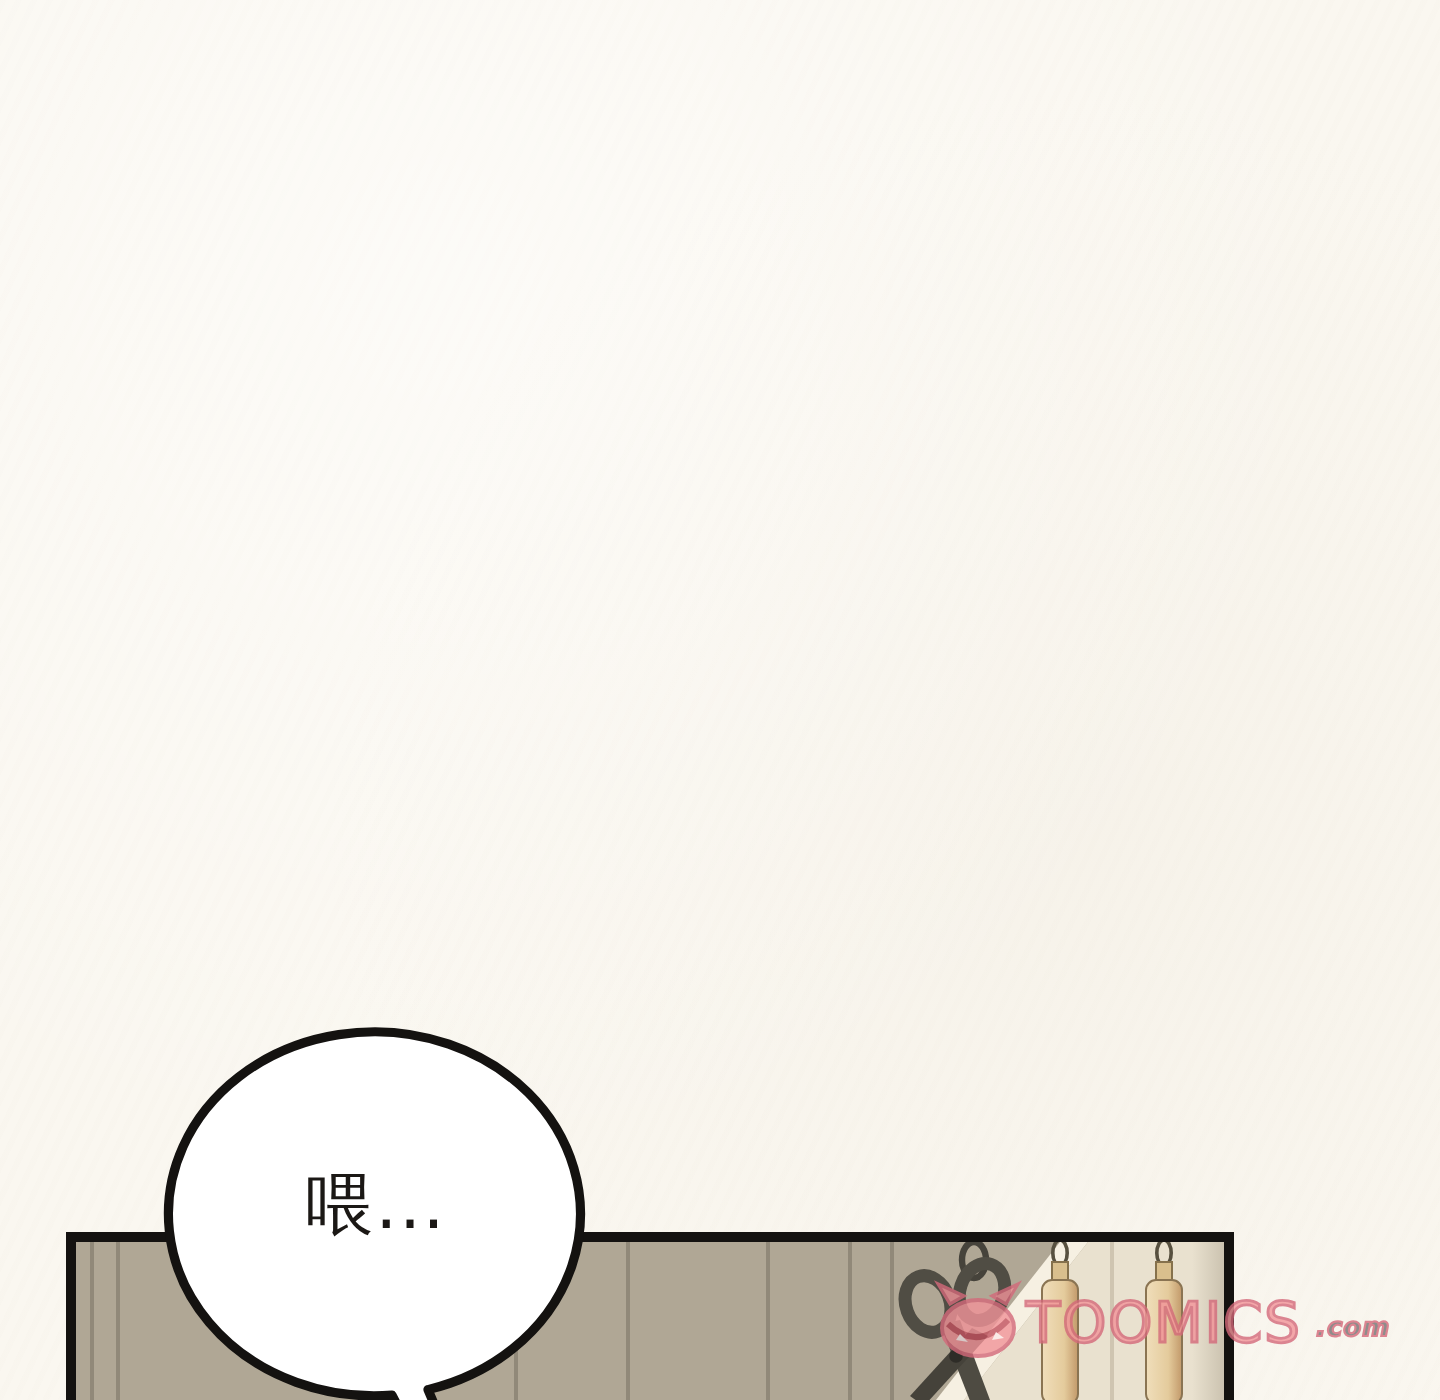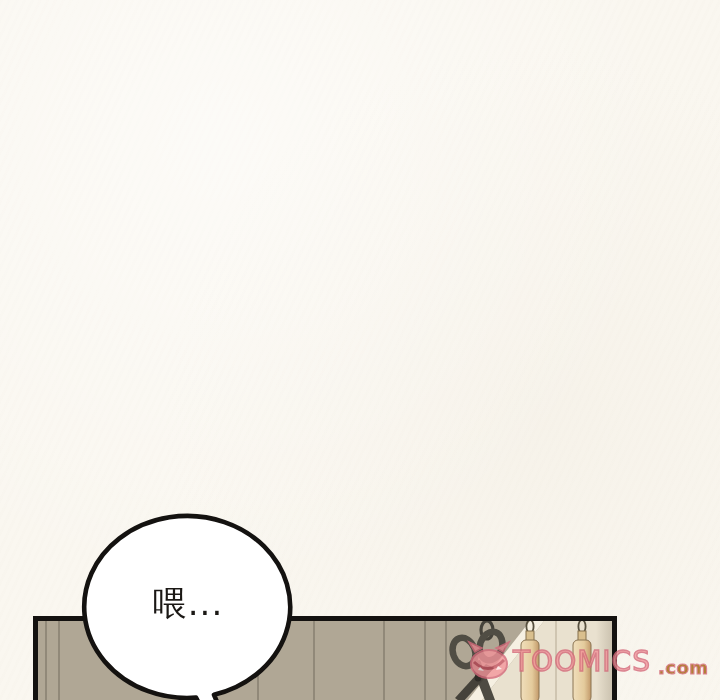--- a/index.html
+++ b/index.html
@@ -57,22 +57,22 @@
   }
   .wm-icon{position:absolute;left:0;top:0;}
   .wm-brand{
     position:absolute;left:47px;top:5px;
     font-size:28px;font-weight:normal;letter-spacing:1px;
     color:#f29499;-webkit-text-stroke:1.4px #d4697a;
     font-family:"DejaVu Sans","Liberation Sans",sans-serif;
   }
   .wm-suffix{
     position:absolute;left:192px;top:17px;
-    font-size:18px;font-weight:bold;letter-spacing:.5px;
-    color:#a16207;-webkit-text-stroke:1.1px #d4697a;
+    font-size:13px;font-weight:bold;letter-spacing:.5px;
+    color:#737373;font-style:italic;-webkit-text-stroke:1.1px #d4697a;
   }
 </style>
 </head>
 <body>
 
 <div class="paper"></div>
 
 <div class="panel">
   <div class="panel-inner">
     <div class="wedge-bright"></div>

